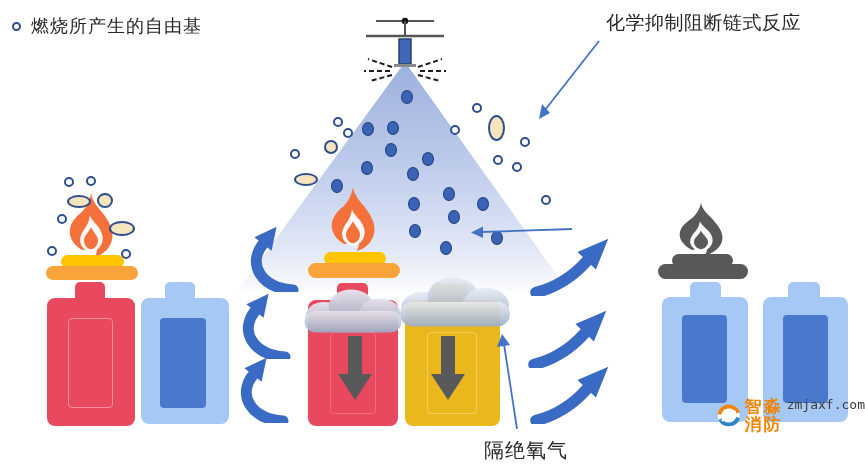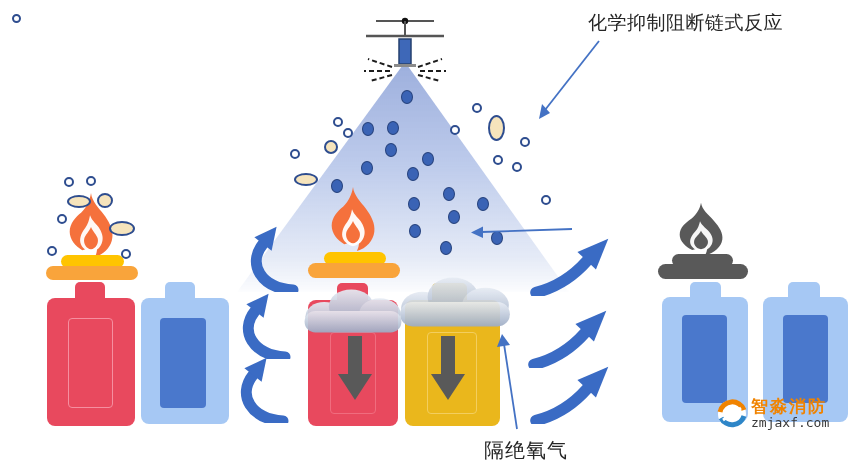--- a/index.html
+++ b/index.html
@@ -27,50 +27,51 @@
   .swirl{position:absolute;width:64px;height:66px;z-index:6;}
   #swirl1{left:241px;top:226px;} #swirl2{left:233px;top:293px;} #swirl3{left:231px;top:357px;}
   .swoosh{position:absolute;width:90px;height:60px;z-index:6;}
   #swoosh1{left:528px;top:236px;} #swoosh2{left:526px;top:308px;} #swoosh3{left:528px;top:364px;}
   .thin-arrow{position:absolute;z-index:6;}
   #arr-chem{left:533px;top:38px;width:72px;height:84px;}
   #arr-cool{left:468px;top:222px;width:108px;height:18px;}
   #arr-oxy{left:494px;top:332px;width:30px;height:102px;}
 
   .lbl{position:absolute;color:#262626;z-index:7;}
-  #lbl-chem{left:588px;top:10px;font-size:19px;letter-spacing:.5px;}
+  #lbl-chem{left:606px;top:10px;font-size:19px;letter-spacing:.5px;}
   #lbl-cool{left:589px;top:179px;font-size:19px;line-height:25px;width:180px;}
   #lbl-oxy{left:484px;top:437px;font-size:20px;letter-spacing:1px;}
 
   
   .agent-dot{position:absolute;width:12px;height:14px;border-radius:50%;z-index:5;box-sizing:border-box;}
   .radical{position:absolute;width:10px;height:10px;border-radius:50%;z-index:5;box-sizing:border-box;}
   .blob{position:absolute;border-radius:50%;z-index:5;box-sizing:border-box;}
   .cell-body{position:absolute;border-radius:8px;z-index:2;}
   .cell-tab{position:absolute;border-radius:5px 5px 0 0;z-index:2;}
   .cell-inner{position:absolute;border-radius:4px;z-index:2;box-sizing:border-box;}
   .da-stem{position:absolute;width:14px;height:40px;z-index:4;}
   .da-head{position:absolute;width:0;height:0;border-left:17px solid transparent;border-right:17px solid transparent;z-index:4;}
   .fire{position:absolute;z-index:3;}
   .log{position:absolute;z-index:3;}
 
   
   #wm{position:absolute;left:717px;top:398px;display:flex;align-items:center;gap:4px;z-index:8;}
-  #wm .wm-txt{display:flex;flex-direction:column;line-height:1.05;}
+  #wm .wm-txt{display:flex;flex-direction:row;line-height:1.05;}
   #wm .wm-brand{font-size:17px;font-weight:bold;color:#F08300;letter-spacing:2px;}
   #wm .wm-domain{font-size:13px;font-weight:normal;color:#3A3A3A;font-family:"DejaVu Sans Mono",monospace;}
 </style>
 </head>
 <body>
 
 <div id="stage">
 
   <div class="legend">
     <div class="legend-row">
       <span class="marker-open"></span>
+      <span class="legend-label">燃烧所产生的自由基</span>
     </div>
   </div>
 
   <div class="cone"></div>
 
   <div id="sprinkler">
     <svg viewBox="0 0 100 70" width="100%" height="100%">
       <line x1="20" y1="9" x2="78" y2="9" stroke="#555" stroke-width="2"></line>
       <circle cx="49" cy="9" r="3.2" fill="#111"></circle>
       <line x1="49" y1="9" x2="49" y2="24" stroke="#555" stroke-width="2"></line>

